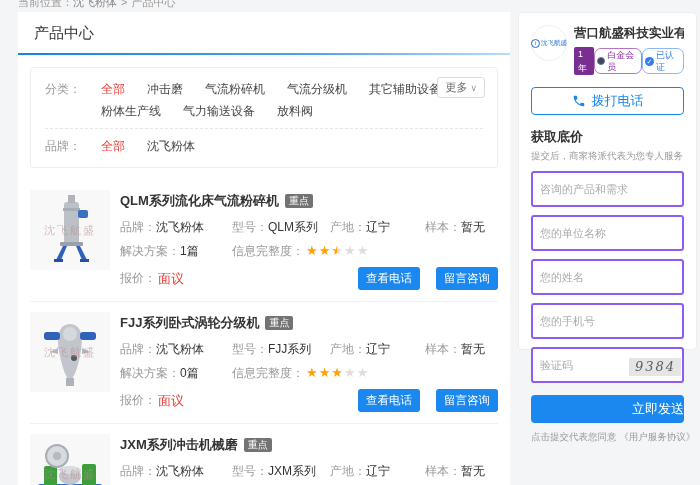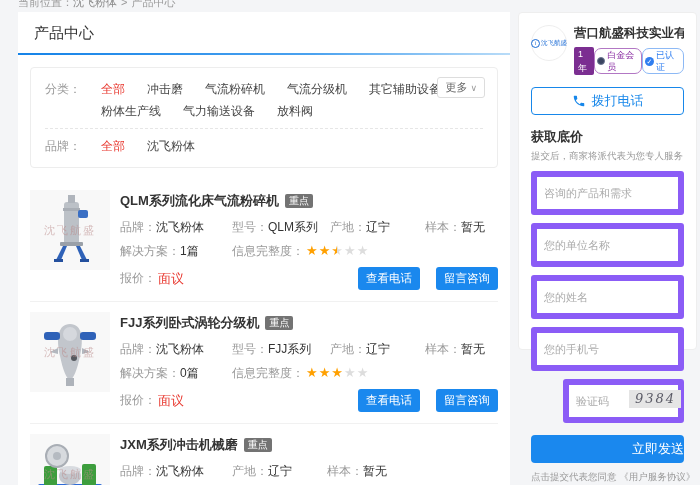--- a/index.html
+++ b/index.html
@@ -83,25 +83,25 @@
   .coin { width:8px; height:8px; border-radius:50%; background:#3a4560; border:1px solid #6a7590; flex:none; }
   .badge-verified { border:1px solid #8db9f5; color:#2f7ef0; font-size:9px; line-height:12px;
     padding:0 5px 0 2px; border-radius:7px; display:flex; align-items:center; gap:2px; }
   .vcheck { width:9px; height:9px; border-radius:50%; background:#2f7ef0; color:#fff; font-size:7px;
     line-height:9px; text-align:center; flex:none; }
   .call-btn { margin-top:12px; width:100%; height:28px; background:#fff; border:1px solid #1787ea;
     border-radius:4px; color:#1787ea; font-size:13px; display:flex; align-items:center; justify-content:center;
     gap:6px; cursor:pointer; font-family:"Liberation Sans","DejaVu Sans",sans-serif; }
   .quote-title { margin-top:13px; font-size:13px; font-weight:700; color:#333; }
   .quote-sub { margin-top:4px; font-size:9.5px; color:#999; white-space:nowrap; }
-  .q-input { display:block; width:100%; height:23px; margin-top:8px; border:6px solid #8b5cf6; border-radius:3px;
+  .q-input { display:block; width:100%; height:23px; margin-top:8px; border:2px solid #8b5cf6; border-radius:3px;
     font-size:11px; padding:16px 7px; color:#333; outline:none;
     font-family:"Liberation Sans","DejaVu Sans",sans-serif; }
   .q-input::placeholder { color:#aaa; }
-  .captcha-wrap { position:relative;margin-left:32px; }
+  .captcha-wrap { position:relative; }
   .captcha-img { position:absolute; right:3px; top:11px; width:52px; height:18px; background:#e5e5e5;
     font-family:"DejaVu Serif","Liberation Serif",serif; font-style:italic; font-size:13px; color:#5b5b66;
     letter-spacing:2px; text-align:center; line-height:17px; cursor:pointer; border-left:1px solid #e4e4e4; }
   .submit-btn { margin-top:12px; width:100%; height:28px; background:#1a88ee; border:none; border-radius:4px;
     color:#fff; font-size:13px; cursor:pointer; font-family:"Liberation Sans","DejaVu Sans",sans-serif;text-align:right; }
   .agreement { margin-top:8px; font-size:9.5px; color:#999; white-space:nowrap; }
   .agreement a { color:#999; text-decoration:none; }
 </style>
 </head>
 <body>
@@ -239,20 +239,21 @@
           </svg>
           <div class="watermark">沈飞航盛</div>
         </div>
         <div class="p-body">
           <div class="p-title-row">
             <a class="p-title" href="#">JXM系列冲击机械磨</a>
             <span class="hot-badge">重点</span>
           </div>
           <div class="meta-row">
             <span class="mcell1"><span class="mlabel">品牌：</span><span class="mval">沈飞粉体</span></span>
+            <span class="mcell2"><span class="mlabel">型号：</span><span class="mval">JXM系列</span></span>
             <span class="mcell3"><span class="mlabel">产地：</span><span class="mval">辽宁</span></span>
             <span><span class="mlabel">样本：</span><span class="mval">暂无</span></span>
           </div>
 
         </div>
       </div>
 
     </div>
   </div>
 

